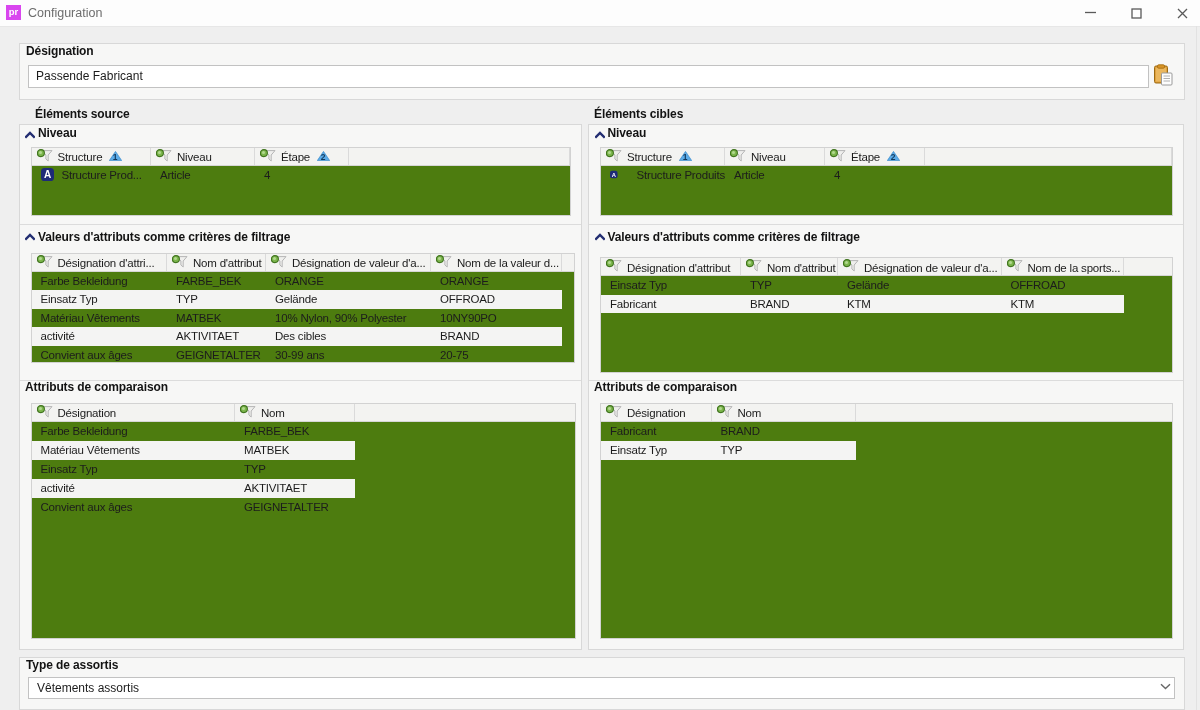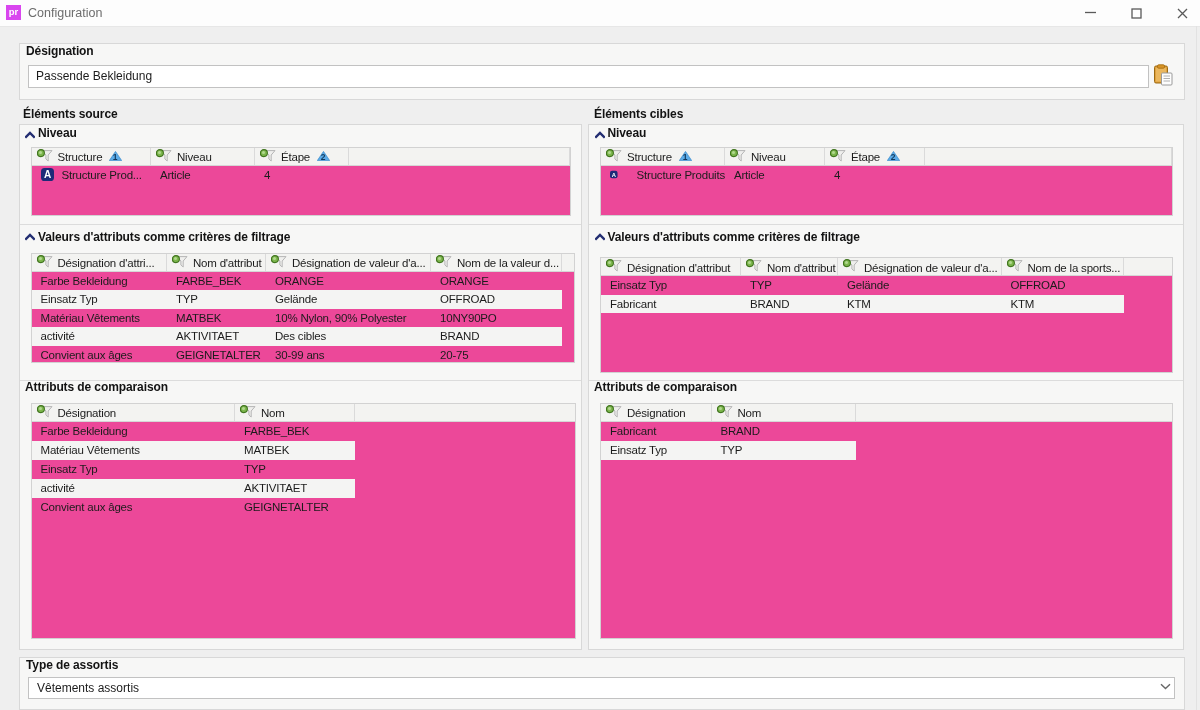--- a/index.html
+++ b/index.html
@@ -2,21 +2,21 @@
 <html><head><meta charset="utf-8"><title>Configuration</title><style>
 *{margin:0;padding:0;box-sizing:border-box}
 html,body{width:1200px;height:710px;overflow:hidden}
 body{position:relative;background:#efefef;font-family:"Liberation Sans",sans-serif;font-size:12px;color:#1c1c1c}
 .abs{position:absolute}
 .titlebar{position:absolute;left:0;top:0;width:1200px;height:27px;background:#fdfdfd;border-bottom:1px solid #e7e7e7}
 .appico{position:absolute;left:6px;top:5px;width:15px;height:15px;border-radius:0;background:#d946ef;color:#fff;font-size:9.5px;font-weight:bold;text-align:center;line-height:14px}
 .apptitle{position:absolute;left:28px;top:0;height:26px;line-height:27px;font-size:12.5px;color:#6d6d6d}
 .panel{position:absolute;background:#f7f7f6;border:1px solid #d8d8d8}
 .lbl{position:absolute;font-weight:bold;color:#131313;font-size:12px;white-space:nowrap;letter-spacing:-0.1px}
-.tbl{position:absolute;background:#ec4899;border:1px solid #d2d2d2;overflow:hidden;font-size:11.5px;letter-spacing:-0.2px}
+.tbl{position:absolute;background:#4d7c0f;border:1px solid #d2d2d2;overflow:hidden;font-size:11.5px;letter-spacing:-0.2px}
 .thead{display:flex;height:18px;background:#f3f3f1;border-bottom:1px solid #d6d6d6}
 .th{display:flex;align-items:center;border-right:1px solid #dadada;padding-left:5px;white-space:nowrap;overflow:hidden;background:#f3f3f1;flex:none}
 .hl{margin-left:5px;margin-right:7px;position:relative;top:1px}
 .st{flex:none}
 .fi{flex:none;margin-top:-1px}
 .trow{display:flex;overflow:hidden}
 .stripe{background:#f4f4f3}
 .td{white-space:nowrap;overflow:hidden;flex:none}
 .sep{position:absolute;height:1px;background:#dcdcdc}
 .input{position:absolute;background:#fff;border:1px solid #c2c2c2;white-space:nowrap;overflow:hidden}
@@ -30,29 +30,29 @@
   </svg>
 <svg class="abs" style="left:1130px;top:7px" width="13" height="13" viewBox="0 0 13 13">
     <rect x="2" y="2" width="9" height="9" fill="none" stroke="#5a5a5a" stroke-width="1.3"></rect>
   </svg>
 <svg class="abs" style="left:1176px;top:7px" width="13" height="13" viewBox="0 0 13 13">
     <path d="M2 2 L11 11 M11 2 L2 11" stroke="#5a5a5a" stroke-width="1.3"></path>
   </svg>
 <div class="abs" style="left:1196px;top:26px;width:1px;height:684px;background:#e2e2e2"></div>
 <div class="panel" style="left:19px;top:43px;width:1166px;height:57px"></div>
 <div class="lbl" style="left:26px;top:44px">Désignation</div>
-<div class="input" style="left:28px;top:65px;width:1121px;height:23px;line-height:21px;padding-left:7px">Passende Bekleidung</div>
+<div class="input" style="left:28px;top:65px;width:1121px;height:23px;line-height:21px;padding-left:7px">Passende Fabricant</div>
 <div class="abs" style="left:1152px;top:64px"><svg width="21" height="22" viewBox="0 0 21 22">
       <rect x="2.5" y="2" width="13" height="17" rx="1.5" fill="#dd9c36" stroke="#9c6a12" stroke-width="1"></rect>
       <rect x="3.8" y="3.6" width="10.4" height="14" fill="#eab75e"></rect>
       <rect x="5.5" y="0.8" width="7" height="3.4" rx="1.2" fill="#d89426" stroke="#a86f14" stroke-width="0.9"></rect>
       <rect x="9.5" y="9" width="10.5" height="12" rx="1" fill="#fdfdfd" stroke="#9a9a9a" stroke-width="1"></rect>
       <path d="M11.5 12 h6.5 M11.5 14.5 h6.5 M11.5 17 h6.5" stroke="#b0b0b0" stroke-width="1"></path>
     </svg></div>
-<div class="lbl" style="left:23px;top:106.5px">Éléments source</div>
+<div class="lbl" style="left:35px;top:106.5px">Éléments source</div>
 <div class="lbl" style="left:594px;top:106.5px">Éléments cibles</div>
 <div class="panel" style="left:19px;top:124px;width:563px;height:526px"></div>
 <div class="panel" style="left:588px;top:124px;width:596px;height:526px"></div>
 <div class="sep" style="left:20px;top:224px;width:561px"></div>
 <div class="sep" style="left:20px;top:380px;width:561px"></div>
 <div class="sep" style="left:589px;top:224px;width:594px"></div>
 <div class="sep" style="left:589px;top:380px;width:594px"></div>
 <div class="abs" style="left:25px;top:127.5px"><svg width="10" height="8" viewBox="0 0 10 8">
       <path d="M1.1 5.9 L5 2.0 L8.9 5.9" fill="none" stroke="#232e72" stroke-width="2.4" stroke-linecap="square"></path>
     </svg></div>

